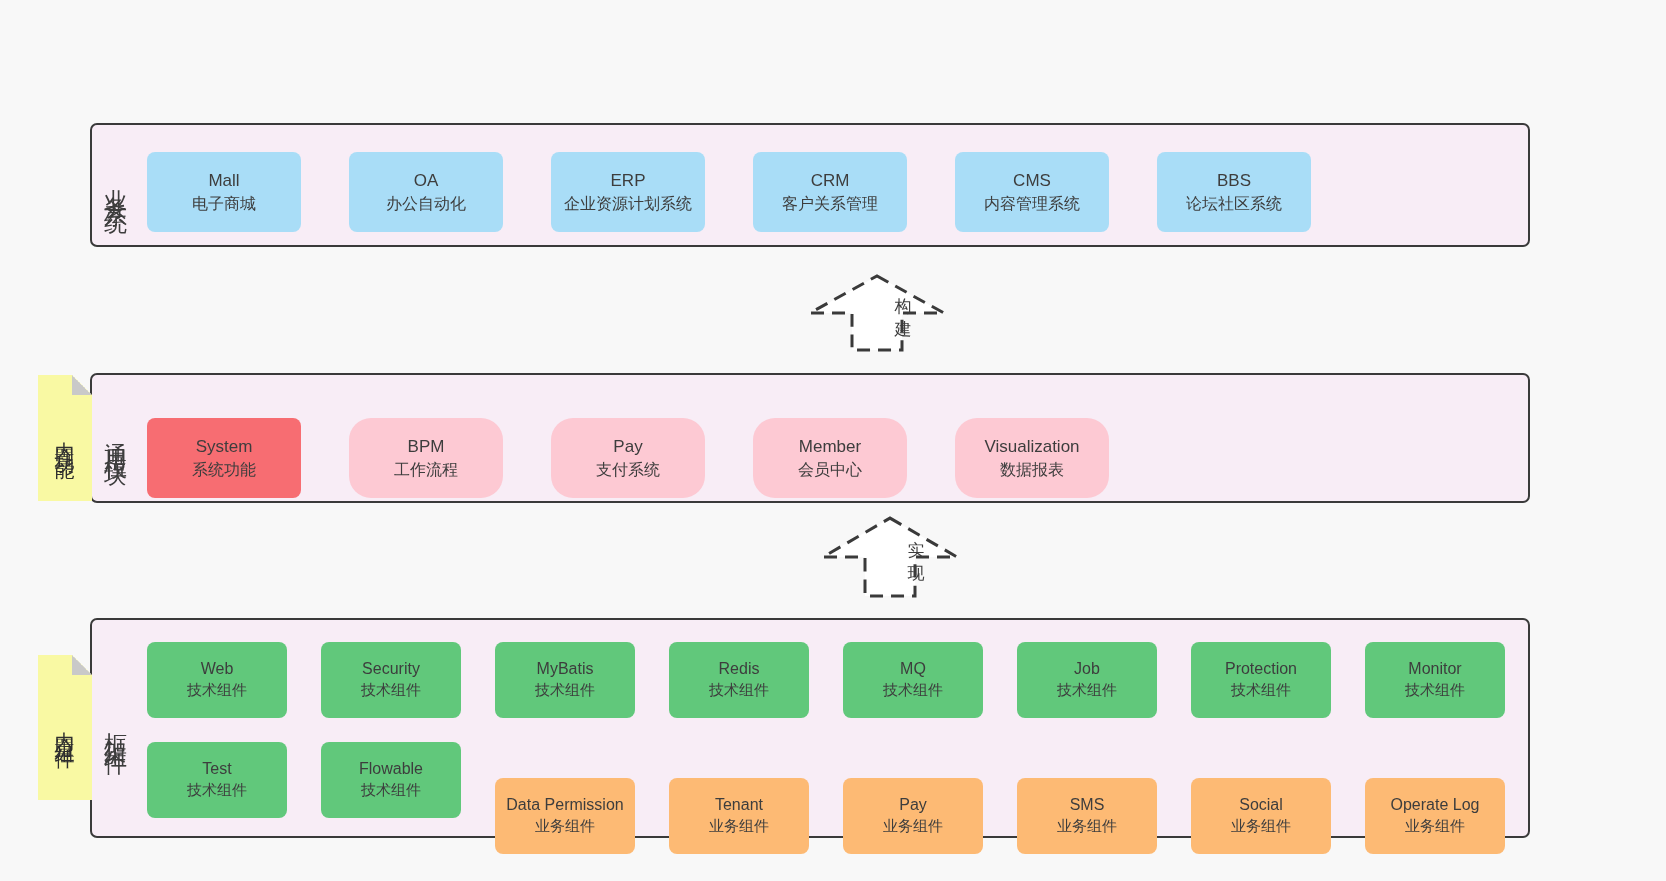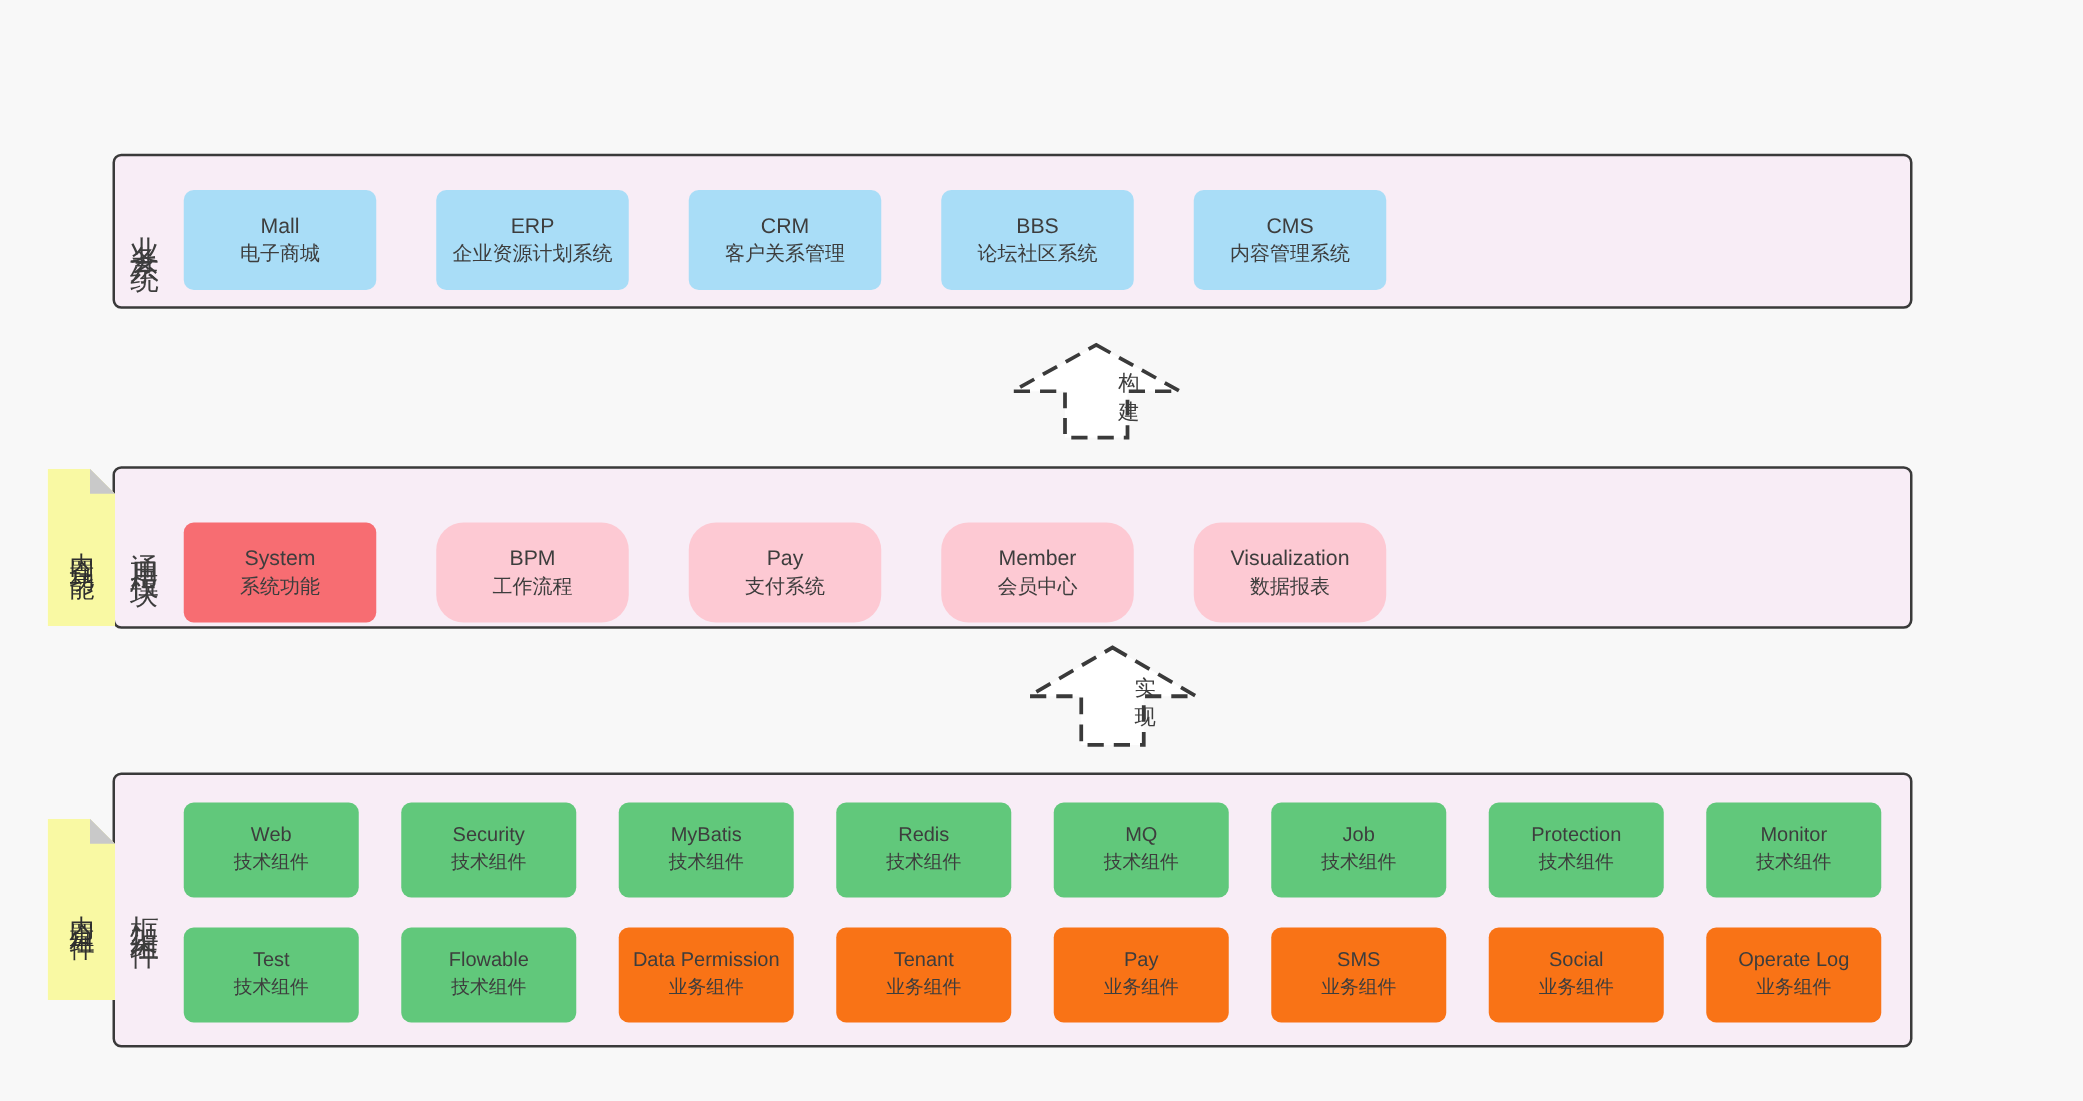--- a/index.html
+++ b/index.html
@@ -29,21 +29,21 @@
   .band-bottom .box{width:140px;height:76px;}
   .box .en{font-size:17px;line-height:1.4;}
   .box .zh{font-size:16px;line-height:1.4;}
   .band-bottom .box .en{font-size:16px;line-height:1.3;}
   .band-bottom .box .zh{font-size:15px;line-height:1.35;}
 
   .blue{background:#a9ddf7;}
   .red{background:#f76d72;}
   .pink{background:#fdc9d3;border-radius:22px;}
   .green{background:#61c87b;}
-  .green-light{background:#f97316;}
+  .green-light{background:#fdba74;margin-top:36px;}
 
   .sticky{position:absolute;left:38px;width:54px;background:#f9f9a3;z-index:3;
           clip-path:polygon(0 0,calc(100% - 20px) 0,100% 20px,100% 100%,0 100%);
           display:flex;align-items:center;justify-content:center;}
   .sticky::after{content:"";position:absolute;top:0;right:0;width:20px;height:20px;
           background:linear-gradient(to bottom left,rgba(0,0,0,0) 50%,#c9c9c9 50%);}
   .sticky-mid{top:375px;height:126px;}
   .sticky-bottom{top:655px;height:145px;}
   .sticky-text{writing-mode:vertical-lr;text-orientation:upright;font-size:20px;
           letter-spacing:6px;line-height:1;color:#2e2e2e;white-space:nowrap;}
@@ -61,34 +61,38 @@
 <div class="canvas">
 
   <section class="band band-top">
     <div class="band-label">业务系统</div>
     <div class="boxes">
       <div class="box blue">
         <div class="en">Mall</div>
         <div class="zh">电子商城</div>
       </div>
       <div class="box blue">
+        <div class="en">OA</div>
+        <div class="zh">办公自动化</div>
+      </div>
+      <div class="box blue">
         <div class="en">ERP</div>
         <div class="zh">企业资源计划系统</div>
       </div>
       <div class="box blue">
         <div class="en">CRM</div>
         <div class="zh">客户关系管理</div>
       </div>
       <div class="box blue">
+        <div class="en">CMS</div>
+        <div class="zh">内容管理系统</div>
+      </div>
+      <div class="box blue">
         <div class="en">BBS</div>
         <div class="zh">论坛社区系统</div>
-      </div>
-      <div class="box blue">
-        <div class="en">CMS</div>
-        <div class="zh">内容管理系统</div>
       </div>
     </div>
   </section>
 
   <div class="arrow arrow-build">
     <svg viewBox="0 0 140 80" preserveAspectRatio="none">
       <polygon points="70,2 137,40 95,40 95,78 45,78 45,40 3,40" fill="#ffffff" stroke="#3a3a3a" stroke-width="3" stroke-dasharray="13 8"></polygon>
     </svg>
     <span class="arrow-label">构建</span>
   </div>

